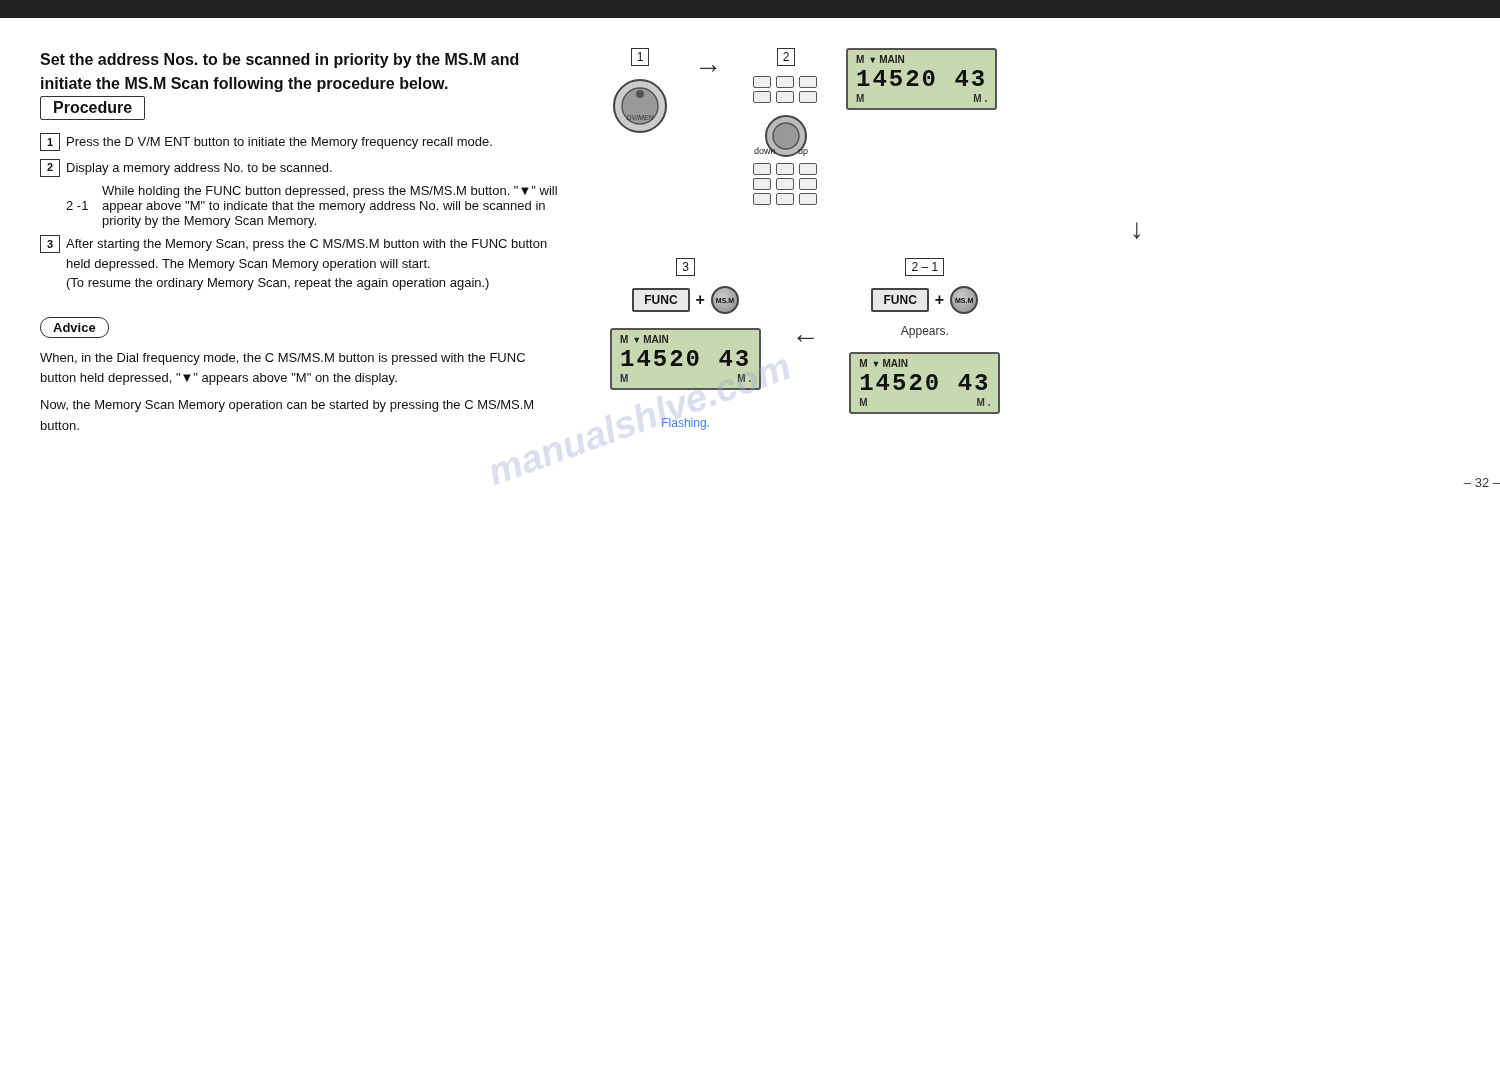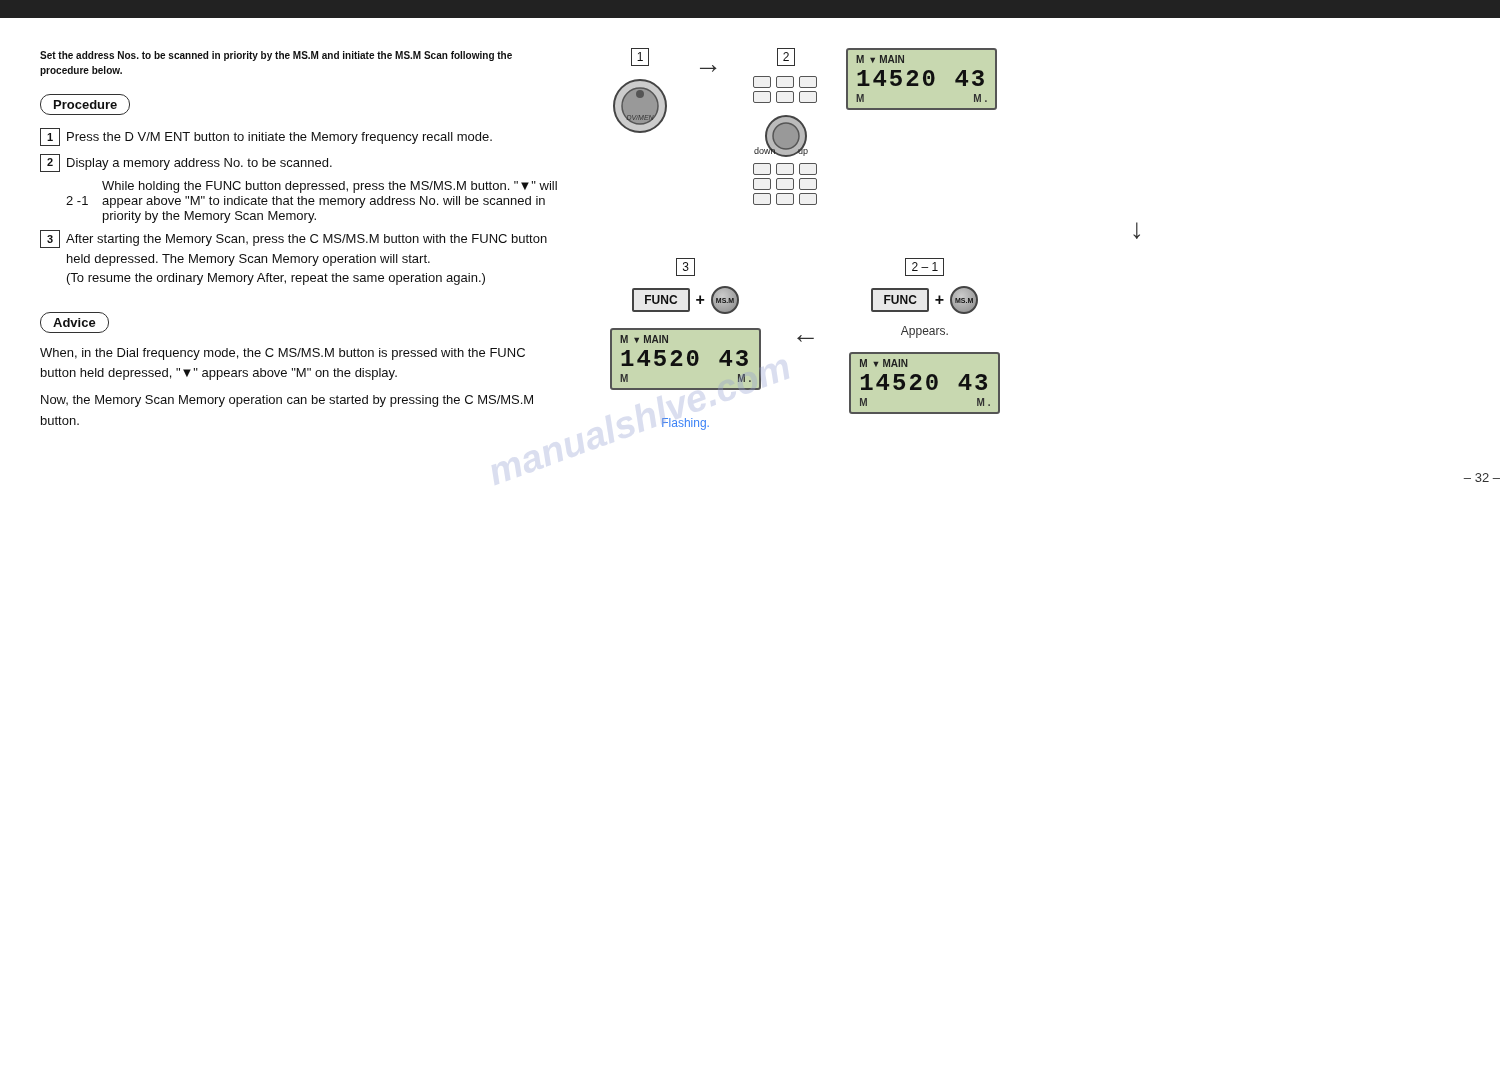--- a/index.html
+++ b/index.html
@@ -28,31 +28,30 @@
     }
     .right-col {
       flex: 1;
       display: flex;
       flex-direction: column;
       align-items: flex-start;
       gap: 10px;
       padding-left: 20px;
     }
     .intro-text {
-      font-size: 10px;
+      font-size: 16px;
       font-weight: bold;
       line-height: 1.5;
-      margin-bottom: 16px;
     }
     .procedure-badge {
       display: inline-block;
       border: 1.5px solid #333;
-      border-radius: 10px;
+      border-radius: 2px;
       padding: 2px 12px;
-      font-size: 13px;
+      font-size: 16px;
       font-weight: bold;
       margin-bottom: 12px;
     }
     .step-list {
       list-style: none;
       padding: 0;
       margin: 0 0 18px 0;
     }
     .step-item {
       display: flex;
@@ -266,21 +265,21 @@
           <span>Display a memory address No. to be scanned.</span>
         </li>
 
         <li class="step-sub">
           <span class="step-sub-num">2 -1</span>
           <span>While holding the FUNC button depressed, press the MS/MS.M button. "▼" will appear above "M" to indicate that the memory address No. will be scanned in priority by the Memory Scan Memory.</span>
         </li>
 
         <li class="step-item">
           <span class="step-num">3</span>
-          <span>After starting the Memory Scan, press the C MS/MS.M button with the FUNC button held depressed. The Memory Scan Memory operation will start.<br><span style="margin-left:0">(To resume the ordinary Memory After, repeat the same operation again.)</span></span>
+          <span>After starting the Memory Scan, press the C MS/MS.M button with the FUNC button held depressed. The Memory Scan Memory operation will start.<br><span style="margin-left:0">(To resume the ordinary Memory Scan, repeat the again operation again.)</span></span>
         </li>
       </ul>
 
       <div class="advice-badge">Advice</div>
 
       <p class="advice-text">When, in the Dial frequency mode, the C MS/MS.M button is pressed with the FUNC button held depressed, "▼" appears above "M" on the display.</p>
       <p class="advice-text">Now, the Memory Scan Memory operation can be started by pressing the C MS/MS.M button.</p>
     </div>
 
     <div class="right-col">

